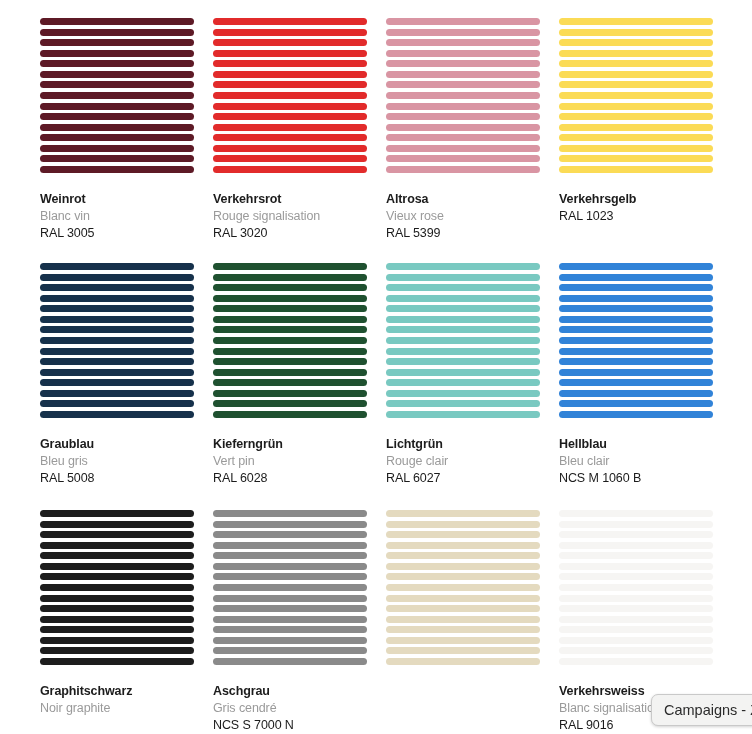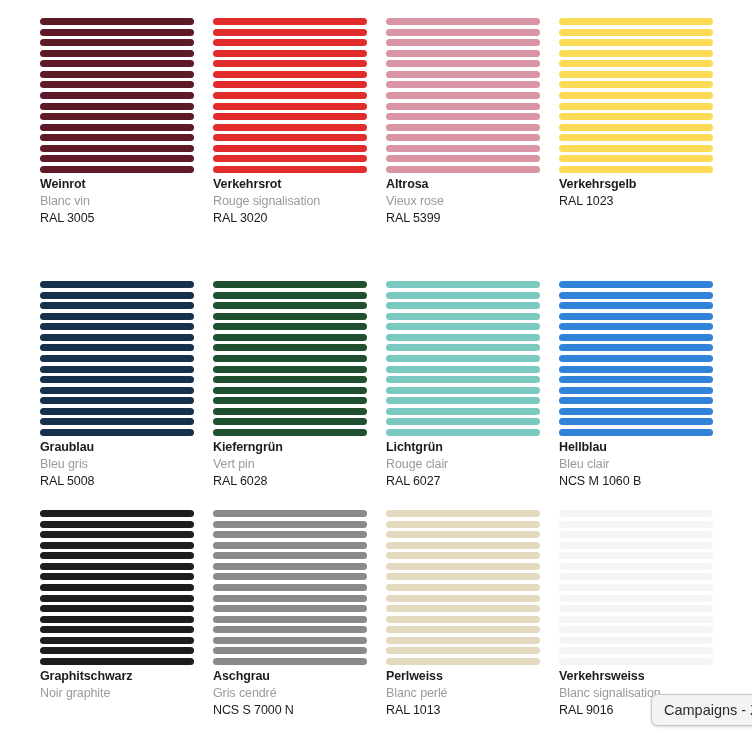--- a/index.html
+++ b/index.html
@@ -25,21 +25,21 @@
   }
 
   .palette-row {
     position: absolute;
     left: 40px;
     width: 712px;
     display: flex;
     gap: 19px;
   }
   .palette-row.row-0 { top: 18px; }
-  .palette-row.row-1 { top: 263px; margin-top: 18px; }
+  .palette-row.row-1 { top: 263px; }
   .palette-row.row-2 { top: 510px; }
 
   .swatch-cell {
     width: 154px;
     position: relative;
   }
 
   .stripe-stack {
     width: 154px;
     height: 155px;
@@ -49,21 +49,21 @@
   }
 
   .stripe {
     width: 100%;
     height: 7px;
     border-radius: 3.5px;
     background: #000;
   }
 
   .swatch-labels {
-    padding-top: 3px;
+    padding-top: 18px;
   }
 
   .swatch-name {
     font-size: 12.5px;
     font-weight: bold;
     color: #1c1c1c;
     line-height: 17px;
     letter-spacing: -0.1px;
     white-space: nowrap;
   }
@@ -367,25 +367,20 @@
           <div class="stripe" style="background: rgb(228, 218, 191);"></div>
           <div class="stripe" style="background: rgb(228, 218, 191);"></div>
           <div class="stripe" style="background: rgb(228, 218, 191);"></div>
           <div class="stripe" style="background: rgb(228, 218, 191);"></div>
           <div class="stripe" style="background: rgb(228, 218, 191);"></div>
           <div class="stripe" style="background: rgb(228, 218, 191);"></div>
           <div class="stripe" style="background: rgb(228, 218, 191);"></div>
           <div class="stripe" style="background: rgb(228, 218, 191);"></div>
           <div class="stripe" style="background: rgb(228, 218, 191);"></div>
         </div>
-        <div class="swatch-labels">
-          <div class="swatch-name">Perlweiss</div>
-          <div class="swatch-alt-name">Blanc perlé</div>
-          <div class="swatch-code">RAL 1013</div>
-        </div>
       </div>
       <div class="swatch-cell">
         <div class="stripe-stack">
           <div class="stripe" style="background: rgb(246, 245, 243);"></div>
           <div class="stripe" style="background: rgb(246, 245, 243);"></div>
           <div class="stripe" style="background: rgb(246, 245, 243);"></div>
           <div class="stripe" style="background: rgb(246, 245, 243);"></div>
           <div class="stripe" style="background: rgb(246, 245, 243);"></div>
           <div class="stripe" style="background: rgb(246, 245, 243);"></div>
           <div class="stripe" style="background: rgb(246, 245, 243);"></div>

